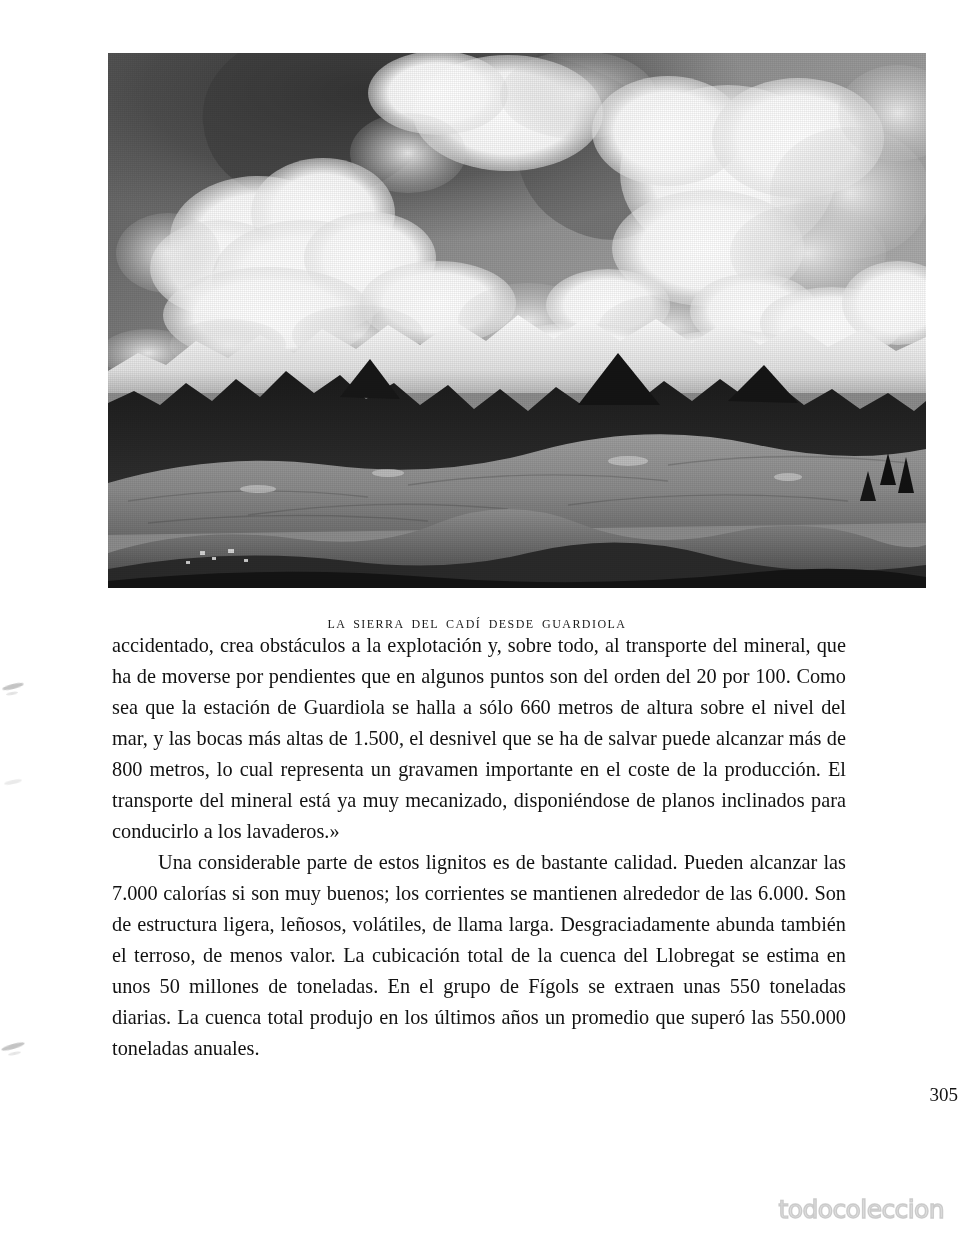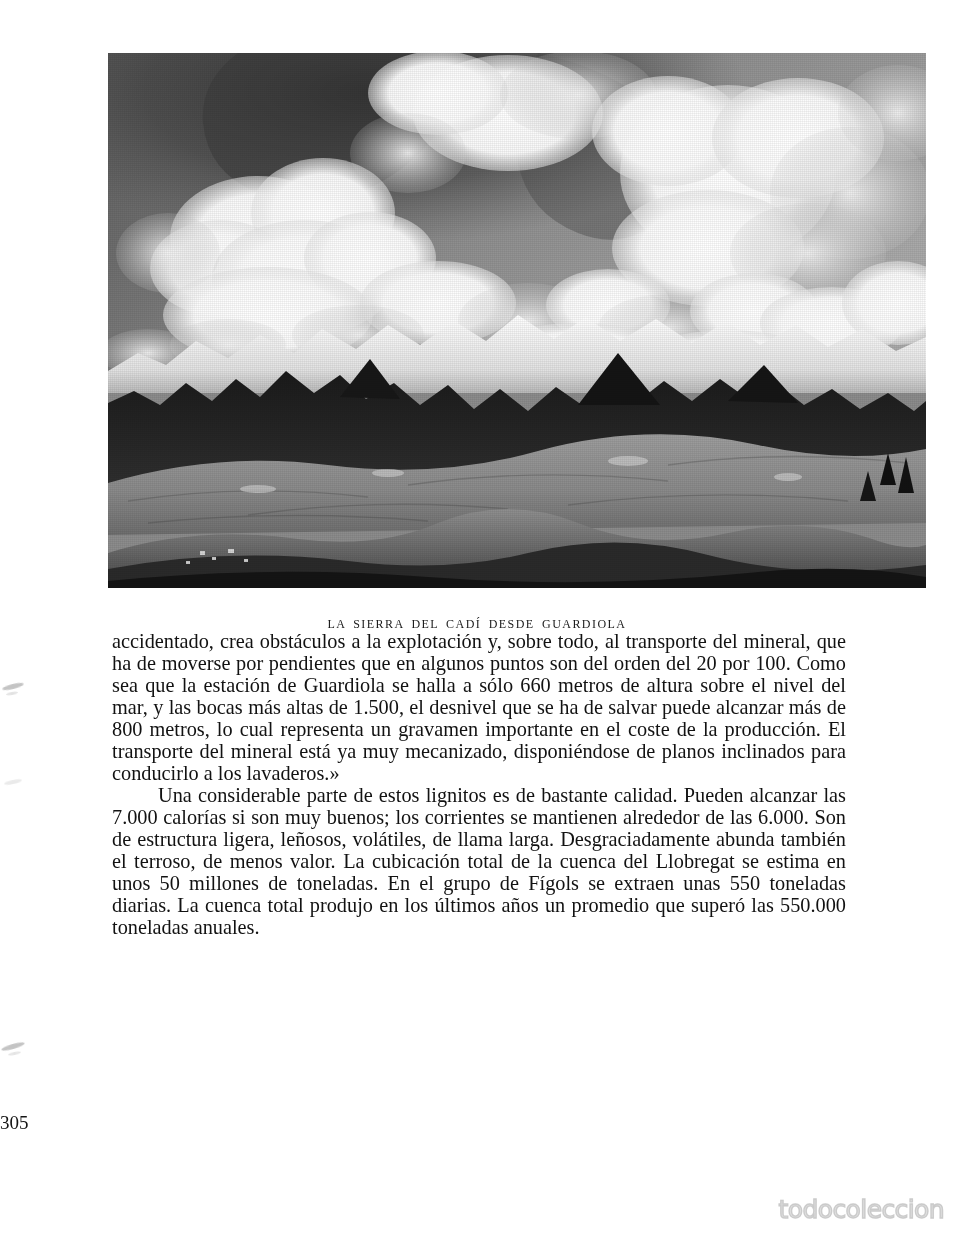--- a/index.html
+++ b/index.html
@@ -88,42 +88,41 @@
     margin-top: 25px;
   }
 
   
   .body-text {
     position: absolute;
     left: 112px;
     top: 630px;
     width: 734px;
     font-size: 20.3px;
-    line-height: 22px;
+    line-height: 31px;
     text-align: justify;
     text-justify: inter-word;
     color: #121212;
   }
   .body-text p {
     margin: 0;
     text-indent: 46px;
   }
   .body-text p.no-indent {
     text-indent: 0;
   }
 
   .page-number {
     position: absolute;
     left: 0;
     top: 1084px;
     width: 958px;
-    text-align: left;
+    text-align: right;
     font-size: 19px;
     color: #141414;
-    margin-top: 28px;
   }
 
   
   .watermark {
     position: absolute;
     right: 14px;
     bottom: 16px;
     font-family: "DejaVu Sans", sans-serif;
     font-weight: normal;
     font-size: 25px;

